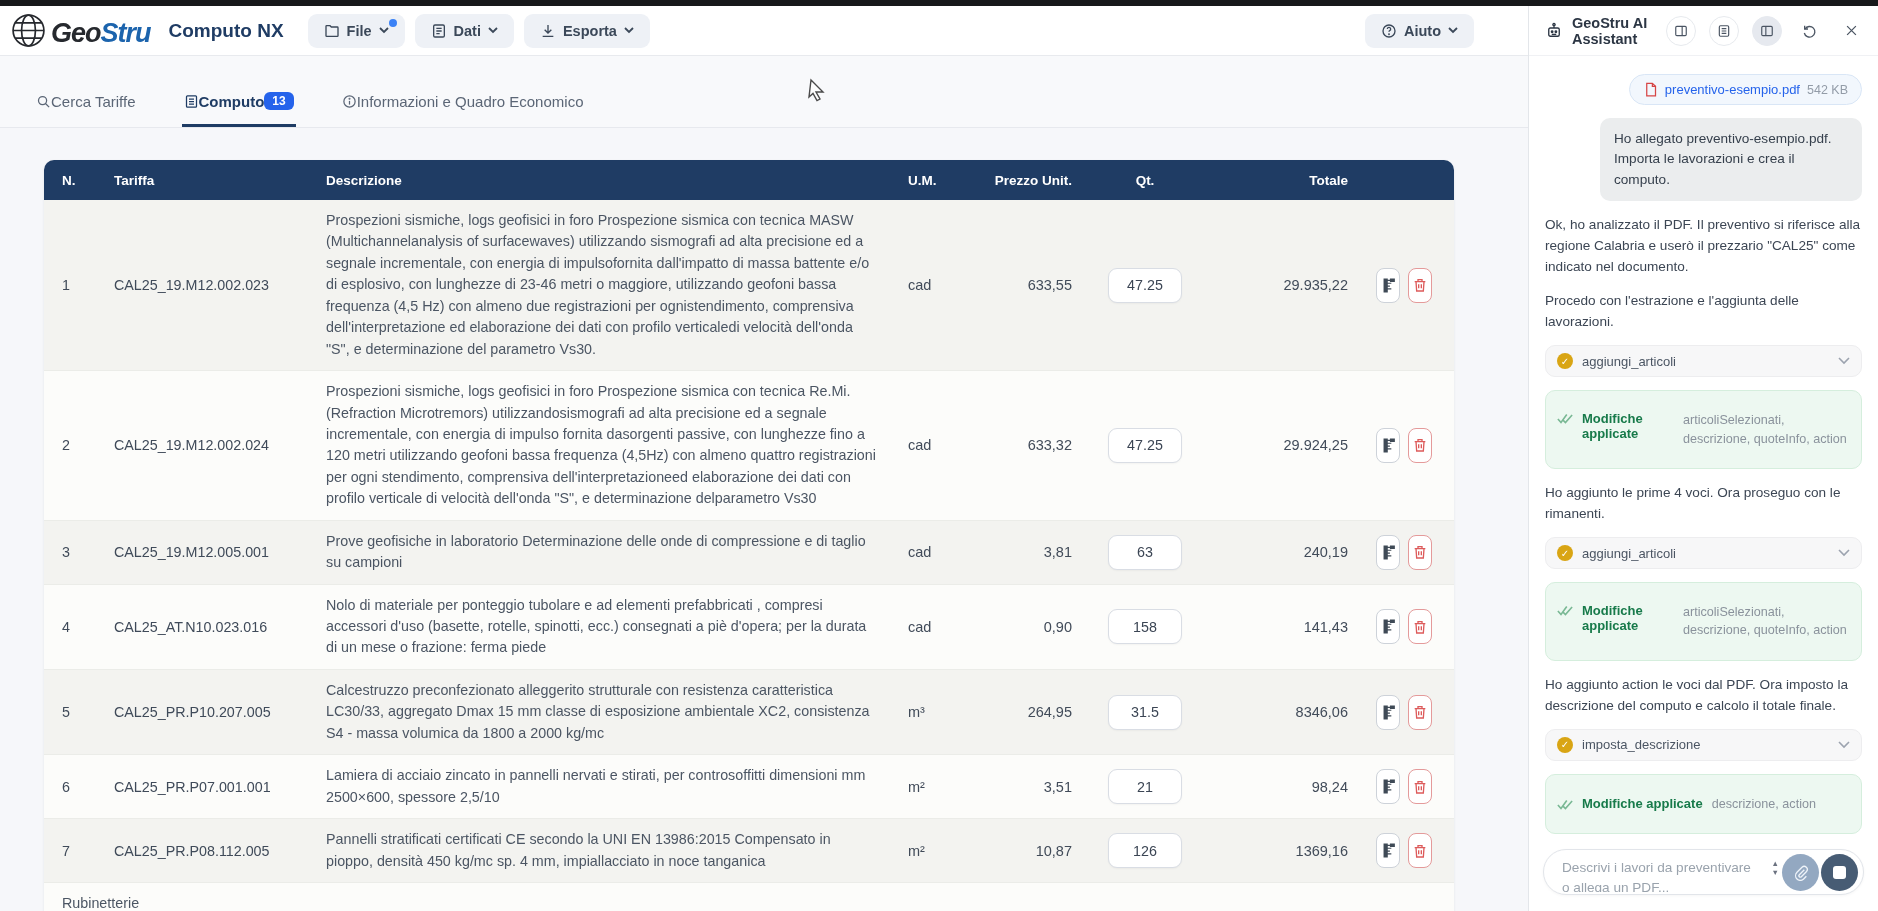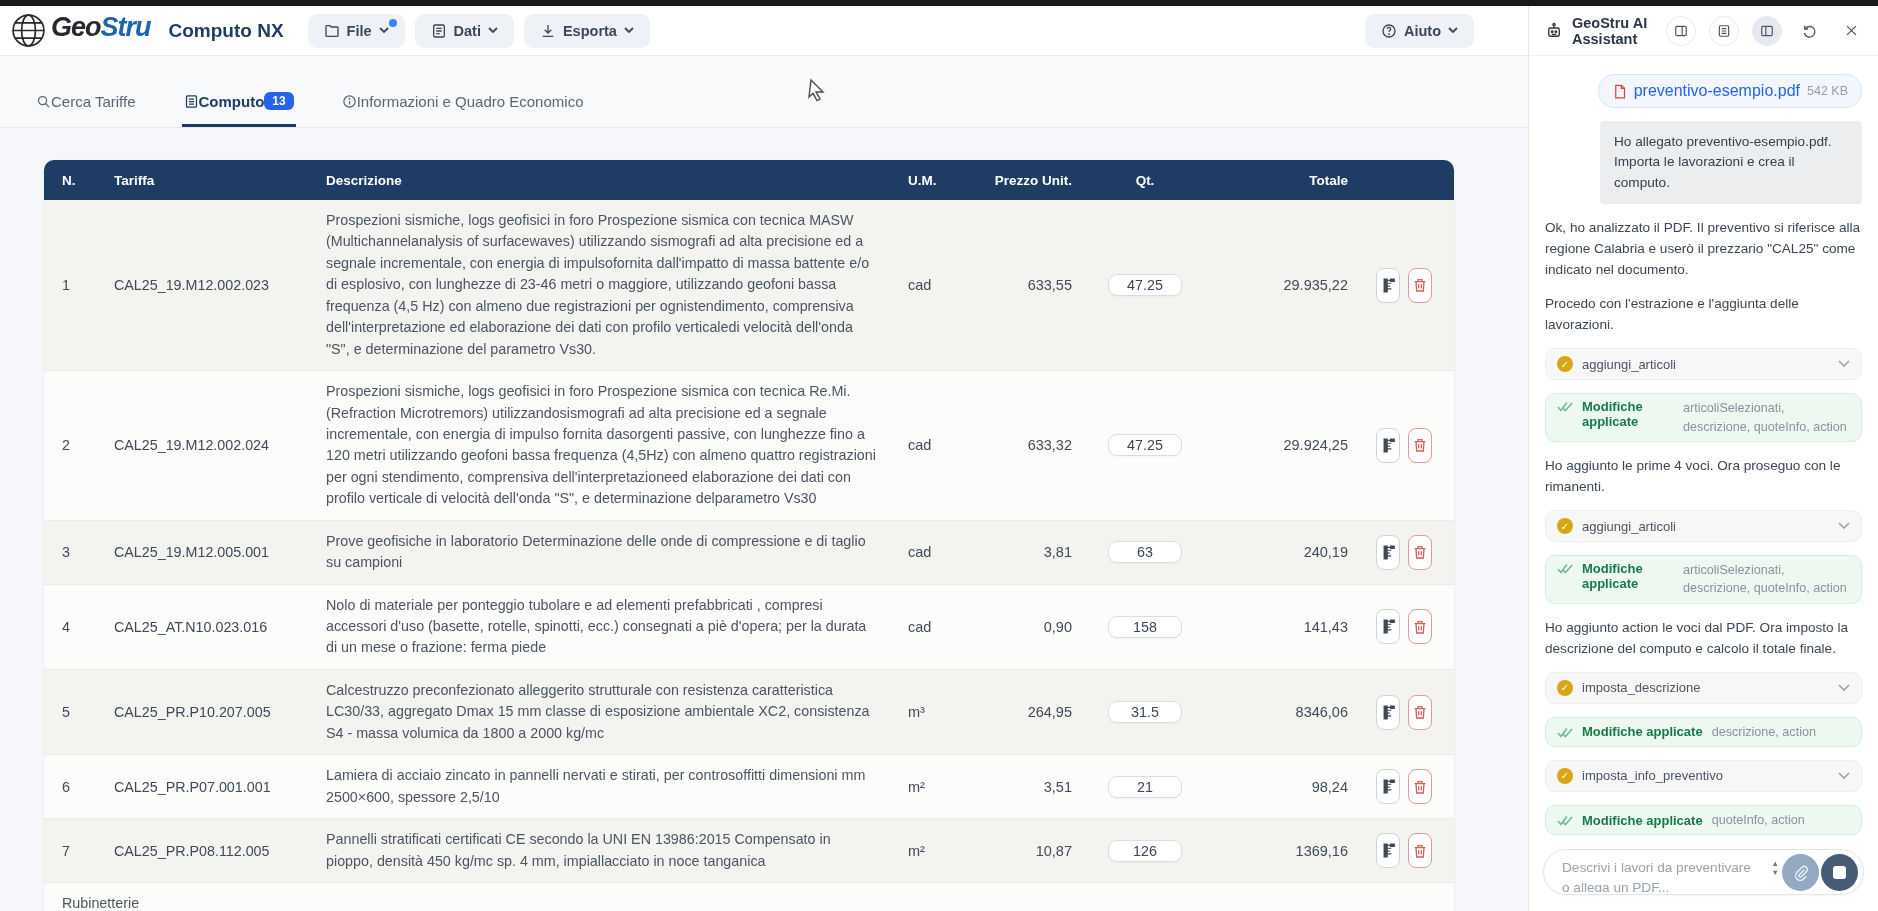--- a/index.html
+++ b/index.html
@@ -3,21 +3,21 @@
 <meta charset="utf-8">
 <style>
   * { margin:0; padding:0; box-sizing:border-box; }
   html,body { width:1878px; height:911px; overflow:hidden; font-family:"Liberation Sans","DejaVu Sans",sans-serif; background:#f6f7fa; }
   .topstrip { height:6px; background:#17181a; width:100%; }
   .app { display:flex; height:905px; }
   .left { flex:1; min-width:0; display:flex; flex-direction:column; background:#f6f7fa; }
 
   
   .appbar { height:50px; background:#ffffff; border-bottom:1px solid #e8eaee; display:flex; align-items:center; padding:0 20px 0 10px; gap:10px; }
-  .logo-wrap { display:flex; align-items:flex-start; gap:4px; }
+  .logo-wrap { display:flex; align-items:flex-end; gap:4px; }
   .logo-text { font-size:27px; font-weight:800; font-style:italic; letter-spacing:-1px; }
   .logo-geo { color:#26292e; }
   .logo-stru { color:#1c64ad; }
   .app-title { font-size:19px; font-weight:700; color:#1f3c64; margin:0 14px 0 8px; }
   .menu-btn { position:relative; display:flex; align-items:center; gap:7px; background:#eef1f6; border:none; border-radius:9px; padding:9px 16px; font-size:14.5px; font-weight:600; color:#3b4859; cursor:pointer; font-family:inherit; }
   .menu-btn svg { display:block; }
   .notif-dot { position:absolute; top:5px; right:8px; width:8px; height:8px; border-radius:50%; background:#3b82f6; }
   .spacer { flex:1; }
   .help-btn { margin-right:34px; }
 
@@ -35,45 +35,45 @@
   .thead { background:#1f3c64; color:#fff; font-size:13.5px; font-weight:700; height:40px; }
   .thead > div { padding:0 10px 0 18px; }
   .col-right { text-align:right; }
   .col-center { text-align:center; }
   .trow { font-size:14.5px; color:#414b59; border-bottom:1px solid #ebece8; }
   .trow.odd { background:#f3f3f0; }
   .trow.even { background:#fcfcfa; }
   .trow > div { padding:10px 10px 10px 18px; }
   .cell-desc { color:#4b5563; line-height:1.5; font-size:14.3px; }
   .cell-n, .cell-tariffa { font-size:14.3px; color:#3f4a59; }
-  .qt-input { width:74px; height:22px; background:#fff; border:1px solid #d9dde4; border-radius:9px; text-align:center; font-size:14.3px; color:#3b4554; font-family:inherit; box-shadow:0 1px 2px rgba(0,0,0,.04); display:block; margin:0 auto; }
+  .qt-input { width:74px; height:35px; background:#fff; border:1px solid #d9dde4; border-radius:9px; text-align:center; font-size:14.3px; color:#3b4554; font-family:inherit; box-shadow:0 1px 2px rgba(0,0,0,.04); display:block; margin:0 auto; }
   .actions { display:flex; gap:8px; justify-content:flex-end; padding-right:22px !important; }
   .icon-btn { width:35px; height:35px; border-radius:8px; background:#fff; display:flex; align-items:center; justify-content:center; cursor:pointer; }
   .icon-btn.measure { border:1px solid #cdd2d9; }
   .icon-btn.delete { border:1px solid #e49a9a; }
 
   
   .panel { width:350px; background:#fff; border-left:1px solid #e3e6ea; display:flex; flex-direction:column; }
   .panel-head { height:50px; display:flex; align-items:center; padding:0 14px 0 16px; gap:9px; border-bottom:1px solid #f0f1f4; }
   .panel-title { font-size:14.5px; font-weight:700; color:#2c3644; flex:1; }
   .circle-btn { width:30px; height:30px; border-radius:50%; border:1px solid #e7eaee; background:#fff; display:flex; align-items:center; justify-content:center; cursor:pointer; margin-left:4px; }
   .circle-btn.active { background:#e6e9ef; border-color:#e6e9ef; }
   .plain-btn { background:none; border:none; cursor:pointer; display:flex; align-items:center; justify-content:center; width:26px; height:26px; margin-left:6px; }
 
   .chat { flex:1; overflow:hidden; padding:18px 16px 8px; display:flex; flex-direction:column; gap:13px; }
   .right-align { display:flex; justify-content:flex-end; }
   .attach-chip { display:inline-flex; align-items:center; gap:7px; background:#f2f7fd; border:1px solid #d9e6f6; border-radius:16px; padding:7px 13px; cursor:pointer; }
-  .attach-name { font-size:16px; color:#2563eb; }
+  .attach-name { font-size:13px; color:#2563eb; }
   .attach-size { font-size:12.5px; color:#939ca8; }
-  .bubble-user { background:#ebedee; border-radius:4px; padding:11px 14px; font-size:13.6px; color:#36404d; line-height:1.5; max-width:262px; }
+  .bubble-user { background:#ebedee; border-radius:10px; padding:11px 14px; font-size:13.6px; color:#36404d; line-height:1.5; max-width:262px; }
   .amsg { font-size:13.6px; color:#3c4654; line-height:1.55; }
   .tool-chip { display:flex; align-items:center; gap:9px; background:#f7f7f8; border:1px solid #ededef; border-radius:10px; padding:7px 11px; cursor:pointer; }
   .tool-name { font-size:13px; color:#4b5563; flex:1; }
   .check-circle { width:16px; height:16px; border-radius:50%; background:#d9a514; color:#fff; font-size:10px; display:flex; align-items:center; justify-content:center; flex:none; }
-  .result-chip { background:#edf8f1; border:1px solid #d5eedd; border-radius:10px; padding:5px 11px; display:flex; gap:9px; align-items:flex-start; }
+  .result-chip { background:#edf8f1; border:1px solid #d5eedd; border-radius:10px; padding:20px 11px; display:flex; gap:9px; align-items:flex-start; }
   .result-chip.inline { align-items:center; }
   .result-label { font-size:13px; font-weight:700; color:#177a4a; }
   .result-label.narrow { width:92px; flex:none; }
   .result-params { font-size:12.6px; color:#8a929c; line-height:1.45; }
   .dblcheck { flex:none; margin-top:2px; }
 
   .composer { padding:10px 14px 16px; }
   .composer-pill { position:relative; border:1px solid #e2e5ea; border-radius:24px; background:#fff; height:46px; padding:8px 110px 8px 18px; box-shadow:0 1px 3px rgba(0,0,0,.04); }
   .composer-input { width:100%; height:34px; border:none; outline:none; resize:none; font-size:13.6px; font-family:inherit; color:#46505c; line-height:1.45; overflow:hidden; background:transparent; }
   .composer-input::placeholder { color:#9aa3ad; }

